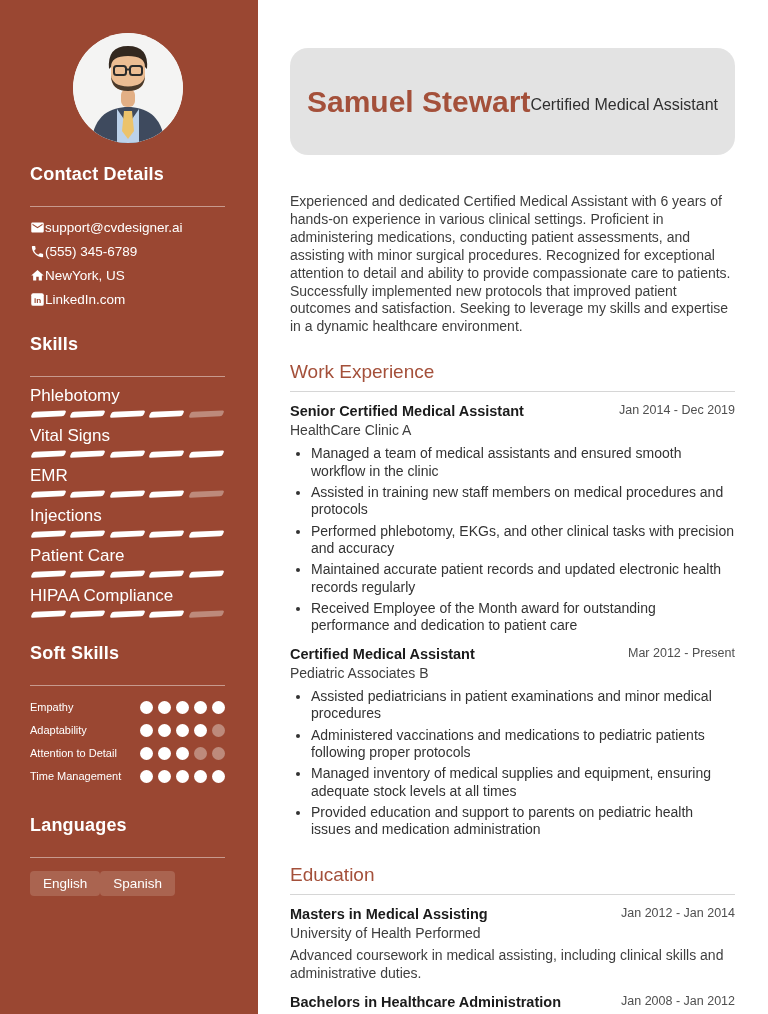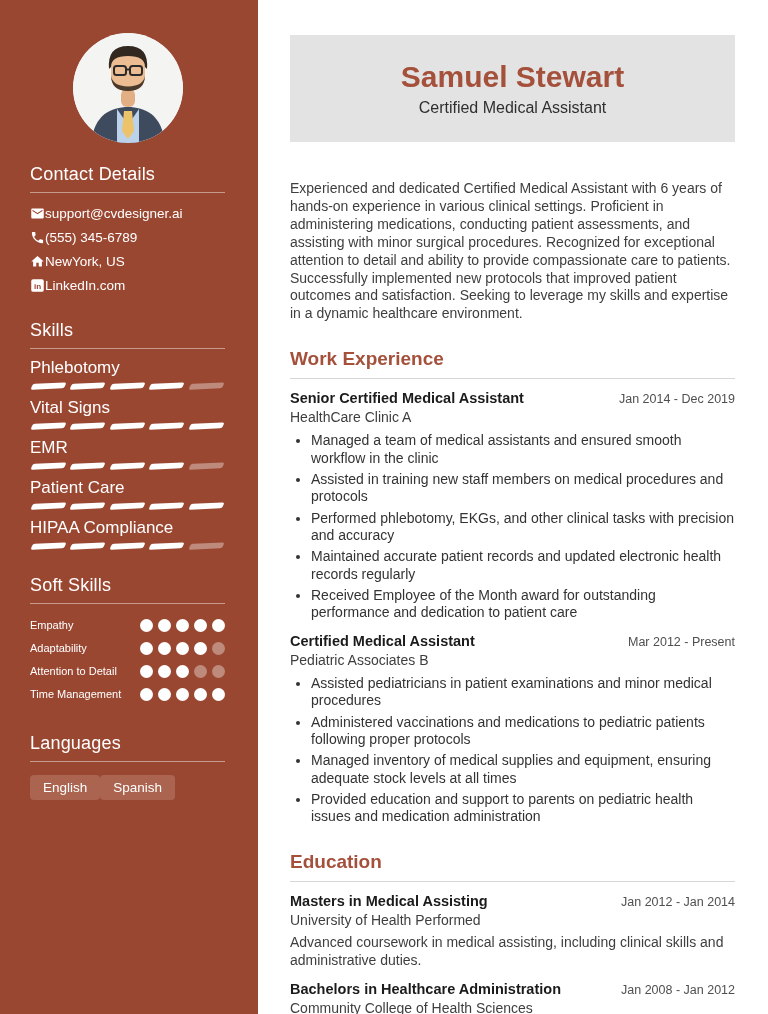--- a/index.html
+++ b/index.html
@@ -18,22 +18,22 @@
   .sidebar{
     position:absolute;left:0;top:0;bottom:0;width:258px;
     background:var(--sidebar-bg);color:#fff;padding:33px 33px 0 30px;
   }
   .photo{
     width:110px;height:110px;border-radius:50%;overflow:hidden;
     margin:0 auto;background:#f4f4f3;
   }
   .photo svg{display:block;width:100%;height:100%}
   .side-heading{
-    font-size:18px;font-weight:normal;letter-spacing:.2px;
-    padding-bottom:7px;border-bottom:1px solid rgba(255,255,255,.45);
+    font-size:18px;font-weight:bold;letter-spacing:.2px;
+    padding-bottom:21px;border-bottom:1px solid rgba(255,255,255,.45);
   }
   .contact-block{margin-top:21px}
   .contact-list{margin-top:13px}
   .contact-item{display:flex;align-items:center;font-size:13.5px;margin-bottom:9px}
   .contact-item svg{width:15px;height:15px;flex:none}
   .skills-block{margin-top:27px}
   .skill-list{margin-top:4px}
   .skill-row{margin-top:9px}
   .skill-label{font-size:17px;margin-bottom:5px}
   .skill-bar{display:flex;gap:6px;padding:0 2px}
@@ -47,33 +47,33 @@
   .soft-label{width:104px}
   .soft-dots{display:flex;gap:5px;padding-top:3px}
   .dot{width:13px;height:13px;border-radius:50%;background:var(--meter-empty)}
   .dot.filled{background:#fff}
   .lang-block{margin-top:30px}
   .lang-pills{margin-top:13px;display:flex;}
   .pill{background:var(--pill-bg);border-radius:4px;padding:5px 13px;font-size:13.5px}
   
   .main{position:absolute;left:290px;top:0;width:445px}
   .header-box{
-    margin-top:35px;height:107px;background:var(--header-bg);
-    display:flex;flex-direction:column;align-items:center;justify-content:center;text-align:center;
+    margin-top:48px;height:107px;background:var(--header-bg);
+    display:flex;flex-direction:row;align-items:center;justify-content:center;text-align:center;border-radius:18px;
   }
   .name{font-size:30px;font-weight:bold;color:var(--accent);line-height:1.1}
   .subtitle{font-size:16px;color:#2f2f2f;margin-top:6px}
   .summary{margin-top:38px;font-size:14px;line-height:1.28;color:var(--text-body)}
   .section{margin-top:25px}
   .section-heading{
-    font-size:19px;font-weight:bold;color:var(--accent);
+    font-size:19px;font-weight:normal;color:var(--accent);
     padding-bottom:8px;border-bottom:1px solid var(--divider-main);
   }
   .entry{margin-top:11px}
-  .entry-head{display:flex;justify-content:space-between;align-items:flex-end}
+  .entry-head{display:flex;justify-content:space-between;align-items:flex-start}
   .entry-title{font-size:14.5px;font-weight:bold;color:var(--text-dark)}
   .entry-date{font-size:12.5px;color:var(--date-color);white-space:nowrap}
   .entry-sub{font-size:14px;color:var(--text-body);margin-top:3px}
   ul.bullets{margin:7px 0 0;padding-left:21px}
   .bullets li{font-size:14px;color:#333;line-height:1.24;margin-bottom:4px}
   .entry-desc{font-size:14px;color:var(--text-body);margin-top:6px;line-height:1.28}
 </style>
 </head>
 <body>
 
@@ -156,20 +156,30 @@
           <div class="skill-label">EMR</div>
           <div class="skill-bar">
             <span class="seg filled"></span>
             <span class="seg filled"></span>
             <span class="seg filled"></span>
             <span class="seg filled"></span>
             <span class="seg"></span>
           </div>
         </div>
 
+        <div class="skill-row">
+          <div class="skill-label">Injections</div>
+          <div class="skill-bar">
+            <span class="seg filled"></span>
+            <span class="seg filled"></span>
+            <span class="seg filled"></span>
+            <span class="seg filled"></span>
+            <span class="seg filled"></span>
+          </div>
+        </div>
 
         <div class="skill-row">
           <div class="skill-label">Patient Care</div>
           <div class="skill-bar">
             <span class="seg filled"></span>
             <span class="seg filled"></span>
             <span class="seg filled"></span>
             <span class="seg filled"></span>
             <span class="seg filled"></span>
           </div>

